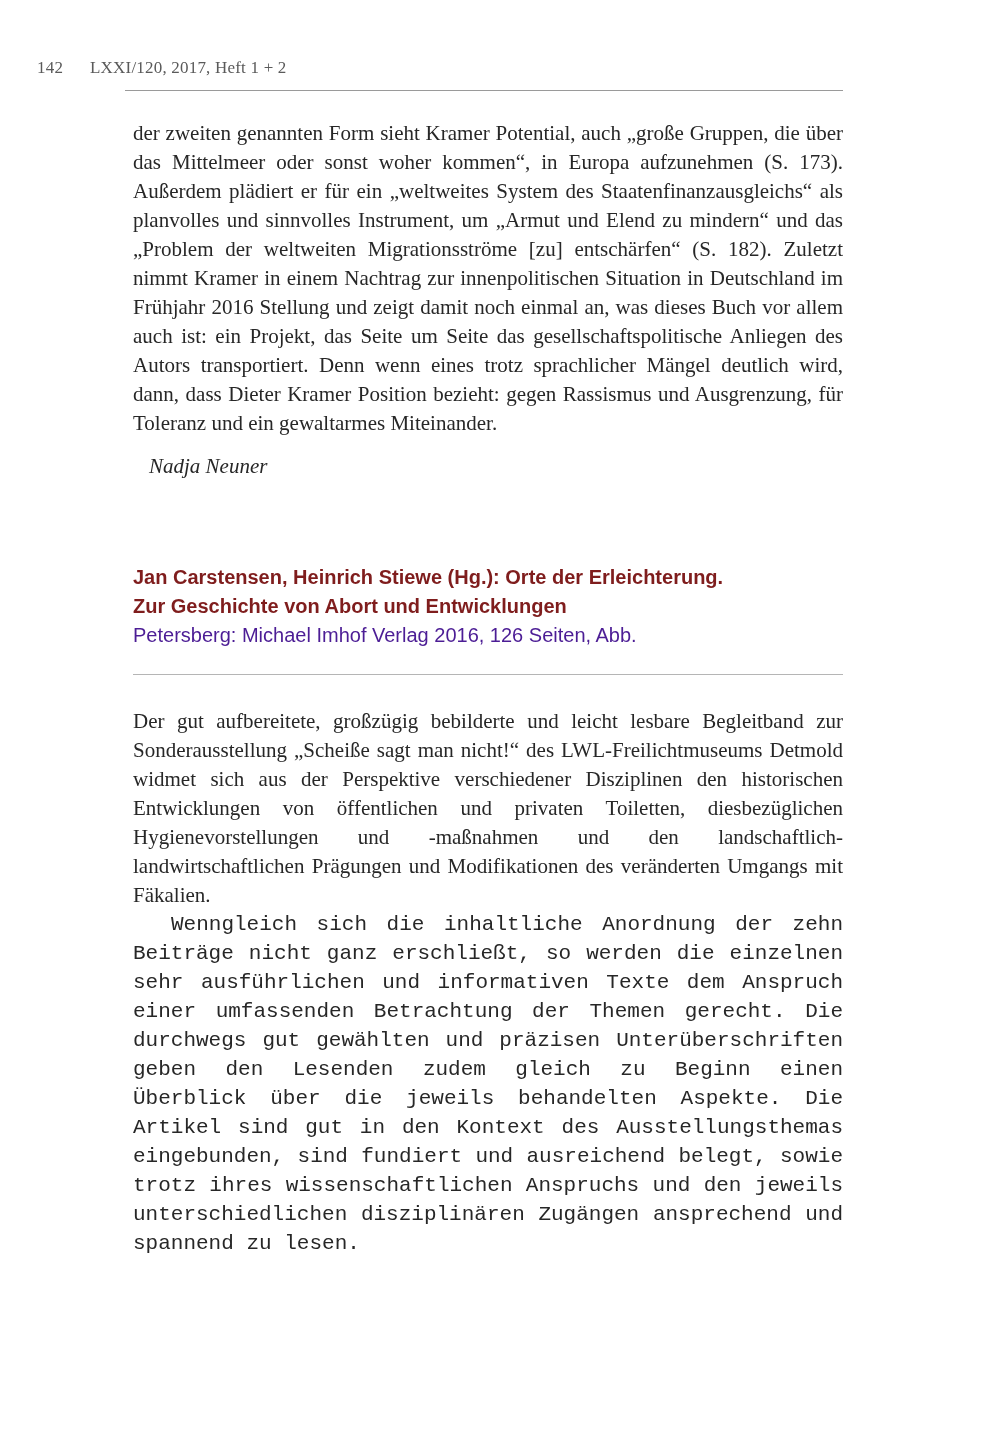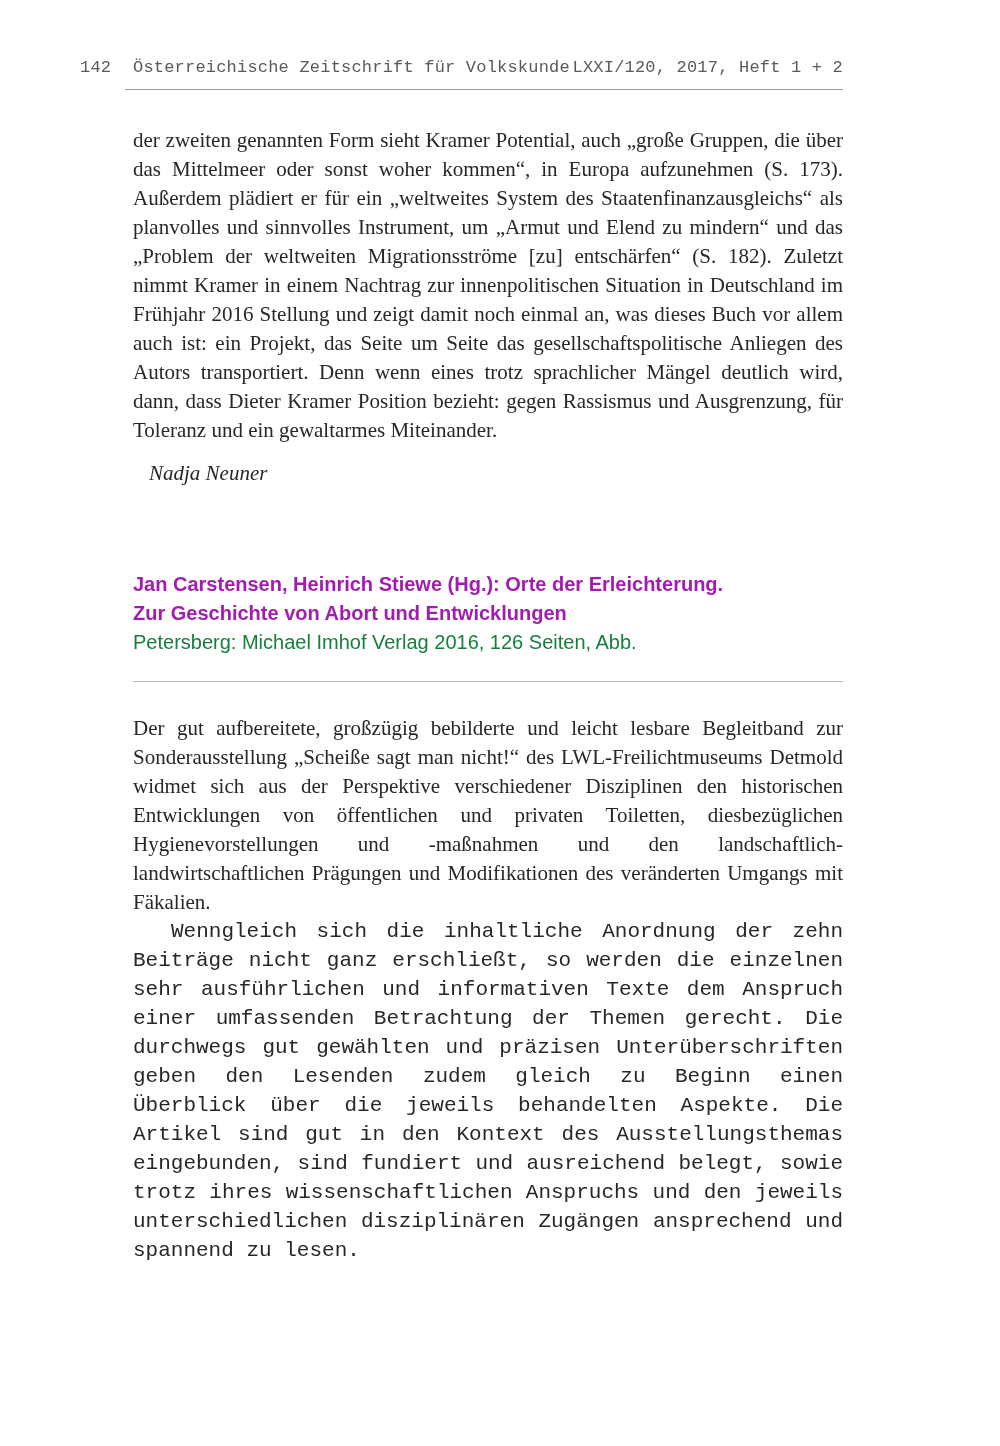--- a/index.html
+++ b/index.html
@@ -12,22 +12,22 @@
     min-height: 1446px;
     position: relative;
     font-family: "Liberation Serif", serif;
     color: #2b2b2b;
   }
 
   
   .running-header {
     display: flex;
     align-items: baseline;
-    padding: 58px 157px 0 80px;
-    font-family: Liberation Mono, monospace;
+    padding: 58px 157px 0 37px;
+    font-family: Liberation Serif, serif;
     font-size: 17px;
     color: #5a5a5a;
     letter-spacing: 0.2px;
   }
   .running-header .page-num {
     width: 53px;
     flex: 0 0 auto;
   }
   .running-header .journal {
     flex: 1 1 auto;
@@ -50,21 +50,21 @@
   .body-par {
     font-size: 21px;
     line-height: 29px;
     text-align: justify;
     margin: 0;
     hyphens: auto;
     -webkit-hyphens: auto;
     color: #272727;
   }
   .first-par {
-    margin-top: 36px;
+    margin-top: 28px;
   }
   .indent-par {
     text-indent: 38px;
     font-family: Liberation Mono, monospace;
   }
 
   .reviewer-sig {
     font-size: 21px;
     line-height: 29px;
     font-style: italic;
@@ -74,43 +74,42 @@
 
   
   .book-heading {
     margin-top: 82px;
     font-family: "Liberation Sans", sans-serif;
     font-size: 20px;
     line-height: 29px;
   }
   .book-heading .title-line {
     font-weight: 600;
-    color: #a21caf;
+    color: #7f1d1d;
   }
   .book-heading .pub-line {
     font-weight: 400;
-    color: #15803d;
+    color: #4c1d95;
   }
 
   .section-rule {
     border: none;
     border-top: 1px solid #b5b5b5;
     margin: 24px 0 0 0;
   }
 
   .review-body {
     margin-top: 32px;
   }
 </style>
 </head>
 <body>
 
 <header class="running-header">
   <span class="page-num">142</span>
-  <span class="journal">Österreichische Zeitschrift für Volkskunde</span>
   <span class="issue">LXXI/120,  2017, Heft 1 + 2</span>
 </header>
 <hr class="header-rule">
 
 <main class="text-column">
 
   <section>
     <p class="body-par first-par">der zweiten genannten Form sieht Kramer Potential, auch „große Gruppen, die über das Mittelmeer oder sonst woher kommen“, in Europa aufzunehmen (S. 173). Außerdem plädiert er für ein „weltweites System des Staatenfinanzausgleichs“ als planvolles und sinnvolles Instrument, um „Armut und Elend zu mindern“ und das „Problem der weltweiten Migrationsströme [zu] entschärfen“ (S. 182). Zuletzt nimmt Kramer in einem Nachtrag zur innenpolitischen Situation in Deutschland im Frühjahr 2016 Stellung und zeigt damit noch einmal an, was dieses Buch vor allem auch ist: ein Projekt, das Seite um Seite das gesellschaftspolitische Anliegen des Autors transportiert. Denn wenn eines trotz sprachlicher Mängel deutlich wird, dann, dass Dieter Kramer Position bezieht: gegen Rassismus und Ausgrenzung, für Toleranz und ein gewaltarmes Miteinander.</p>
     <p class="reviewer-sig">Nadja Neuner</p>
   </section>

